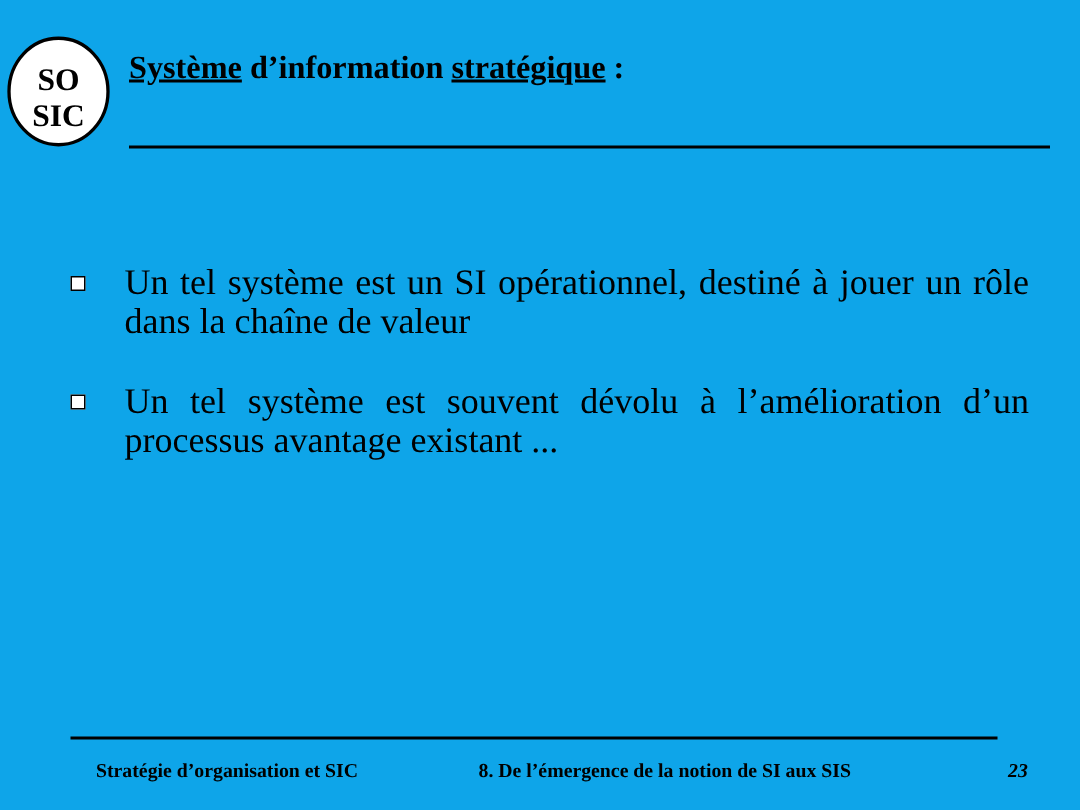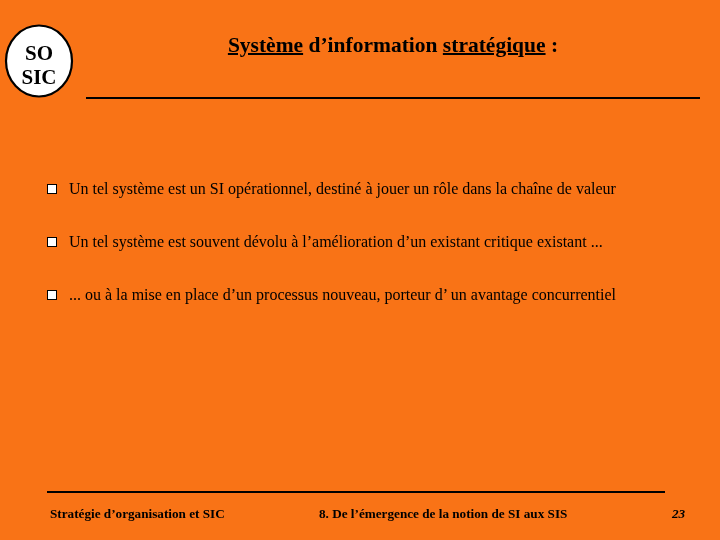--- a/index.html
+++ b/index.html
@@ -4,21 +4,21 @@
 <style>
   html, body {
     margin: 0;
     padding: 0;
     background: #ffffff;
   }
   #slide {
     position: relative;
     width: 720px;
     height: 540px;
-    background: #f97316;
+    background: #0ea5e9;
     overflow: hidden;
     font-family: "Liberation Serif", "DejaVu Serif", serif;
     color: #000000;
   }
 
   
   #logo {
     position: absolute;
     left: 2px;
     top: 24px;
@@ -32,21 +32,20 @@
     font-size: 21px;
     fill: #000000;
   }
 
   
   #title-block {
     position: absolute;
     left: 86px;
     top: 30px;
     width: 614px;
-    text-align: center;
     font-size: 21.5px;
     font-weight: bold;
     line-height: 30px;
     letter-spacing: 0px;
   }
   .u { text-decoration: underline; text-underline-offset: 1px; }
 
   #header-rule {
     position: absolute;
     left: 86px;
@@ -75,22 +74,22 @@
     left: 1px;
     top: 8px;
     width: 10px;
     height: 10px;
     border: 1.6px solid #000000;
     background: #ffffff;
     box-sizing: border-box;
   }
   .btext {
     display: block;
-    margin-left: 23px;
-    font-size: 16px;
+    margin-left: 37px;
+    font-size: 24px;
     line-height: 26px;
     font-weight: normal;
     text-align: justify;
     text-justify: inter-word;
   }
 
   
   #footer-rule {
     position: absolute;
     left: 47px;
@@ -101,21 +100,21 @@
   }
   #footer {
     position: absolute;
     left: 47px;
     top: 506px;
     width: 660px;
     font-size: 13.2px;
     font-weight: bold;
     white-space: nowrap;
   }
-  #footer .f-left { position: absolute; left: 3px; top: 0; text-align: right; }
+  #footer .f-left { position: absolute; left: 17px; top: 0; text-align: right; }
   #footer .f-mid  { position: absolute; left: 272px; top: 0; }
   #footer .f-page { position: absolute; left: 625px; top: 0; font-style: italic; }
 </style>
 </head>
 <body>
 
 <div id="slide">
 
   <div id="logo">
     <svg width="74" height="74" viewBox="0 0 74 74" xmlns="http://www.w3.org/2000/svg">
@@ -133,27 +132,23 @@
 
   <div id="body">
 
     <div class="bullet-row">
       <span class="marker"></span>
       <span class="btext">Un tel système est un SI opérationnel, destiné à jouer un rôle dans la chaîne de valeur</span>
     </div>
 
     <div class="bullet-row">
       <span class="marker"></span>
-      <span class="btext">Un tel système est souvent dévolu à l’amélioration d’un existant critique existant ...</span>
+      <span class="btext">Un tel système est souvent dévolu à l’amélioration d’un processus avantage existant ...</span>
     </div>
 
-    <div class="bullet-row">
-      <span class="marker"></span>
-      <span class="btext">... ou à la mise en place d’un processus nouveau, porteur d’ un avantage concurrentiel</span>
-    </div>
 
   </div>
 
   <div id="footer-rule"></div>
   <div id="footer">
     <span class="f-left">Stratégie d’organisation et SIC</span>
     <span class="f-mid">8. De l’émergence de la notion de SI aux SIS</span>
     <span class="f-page">23</span>
   </div>
 

